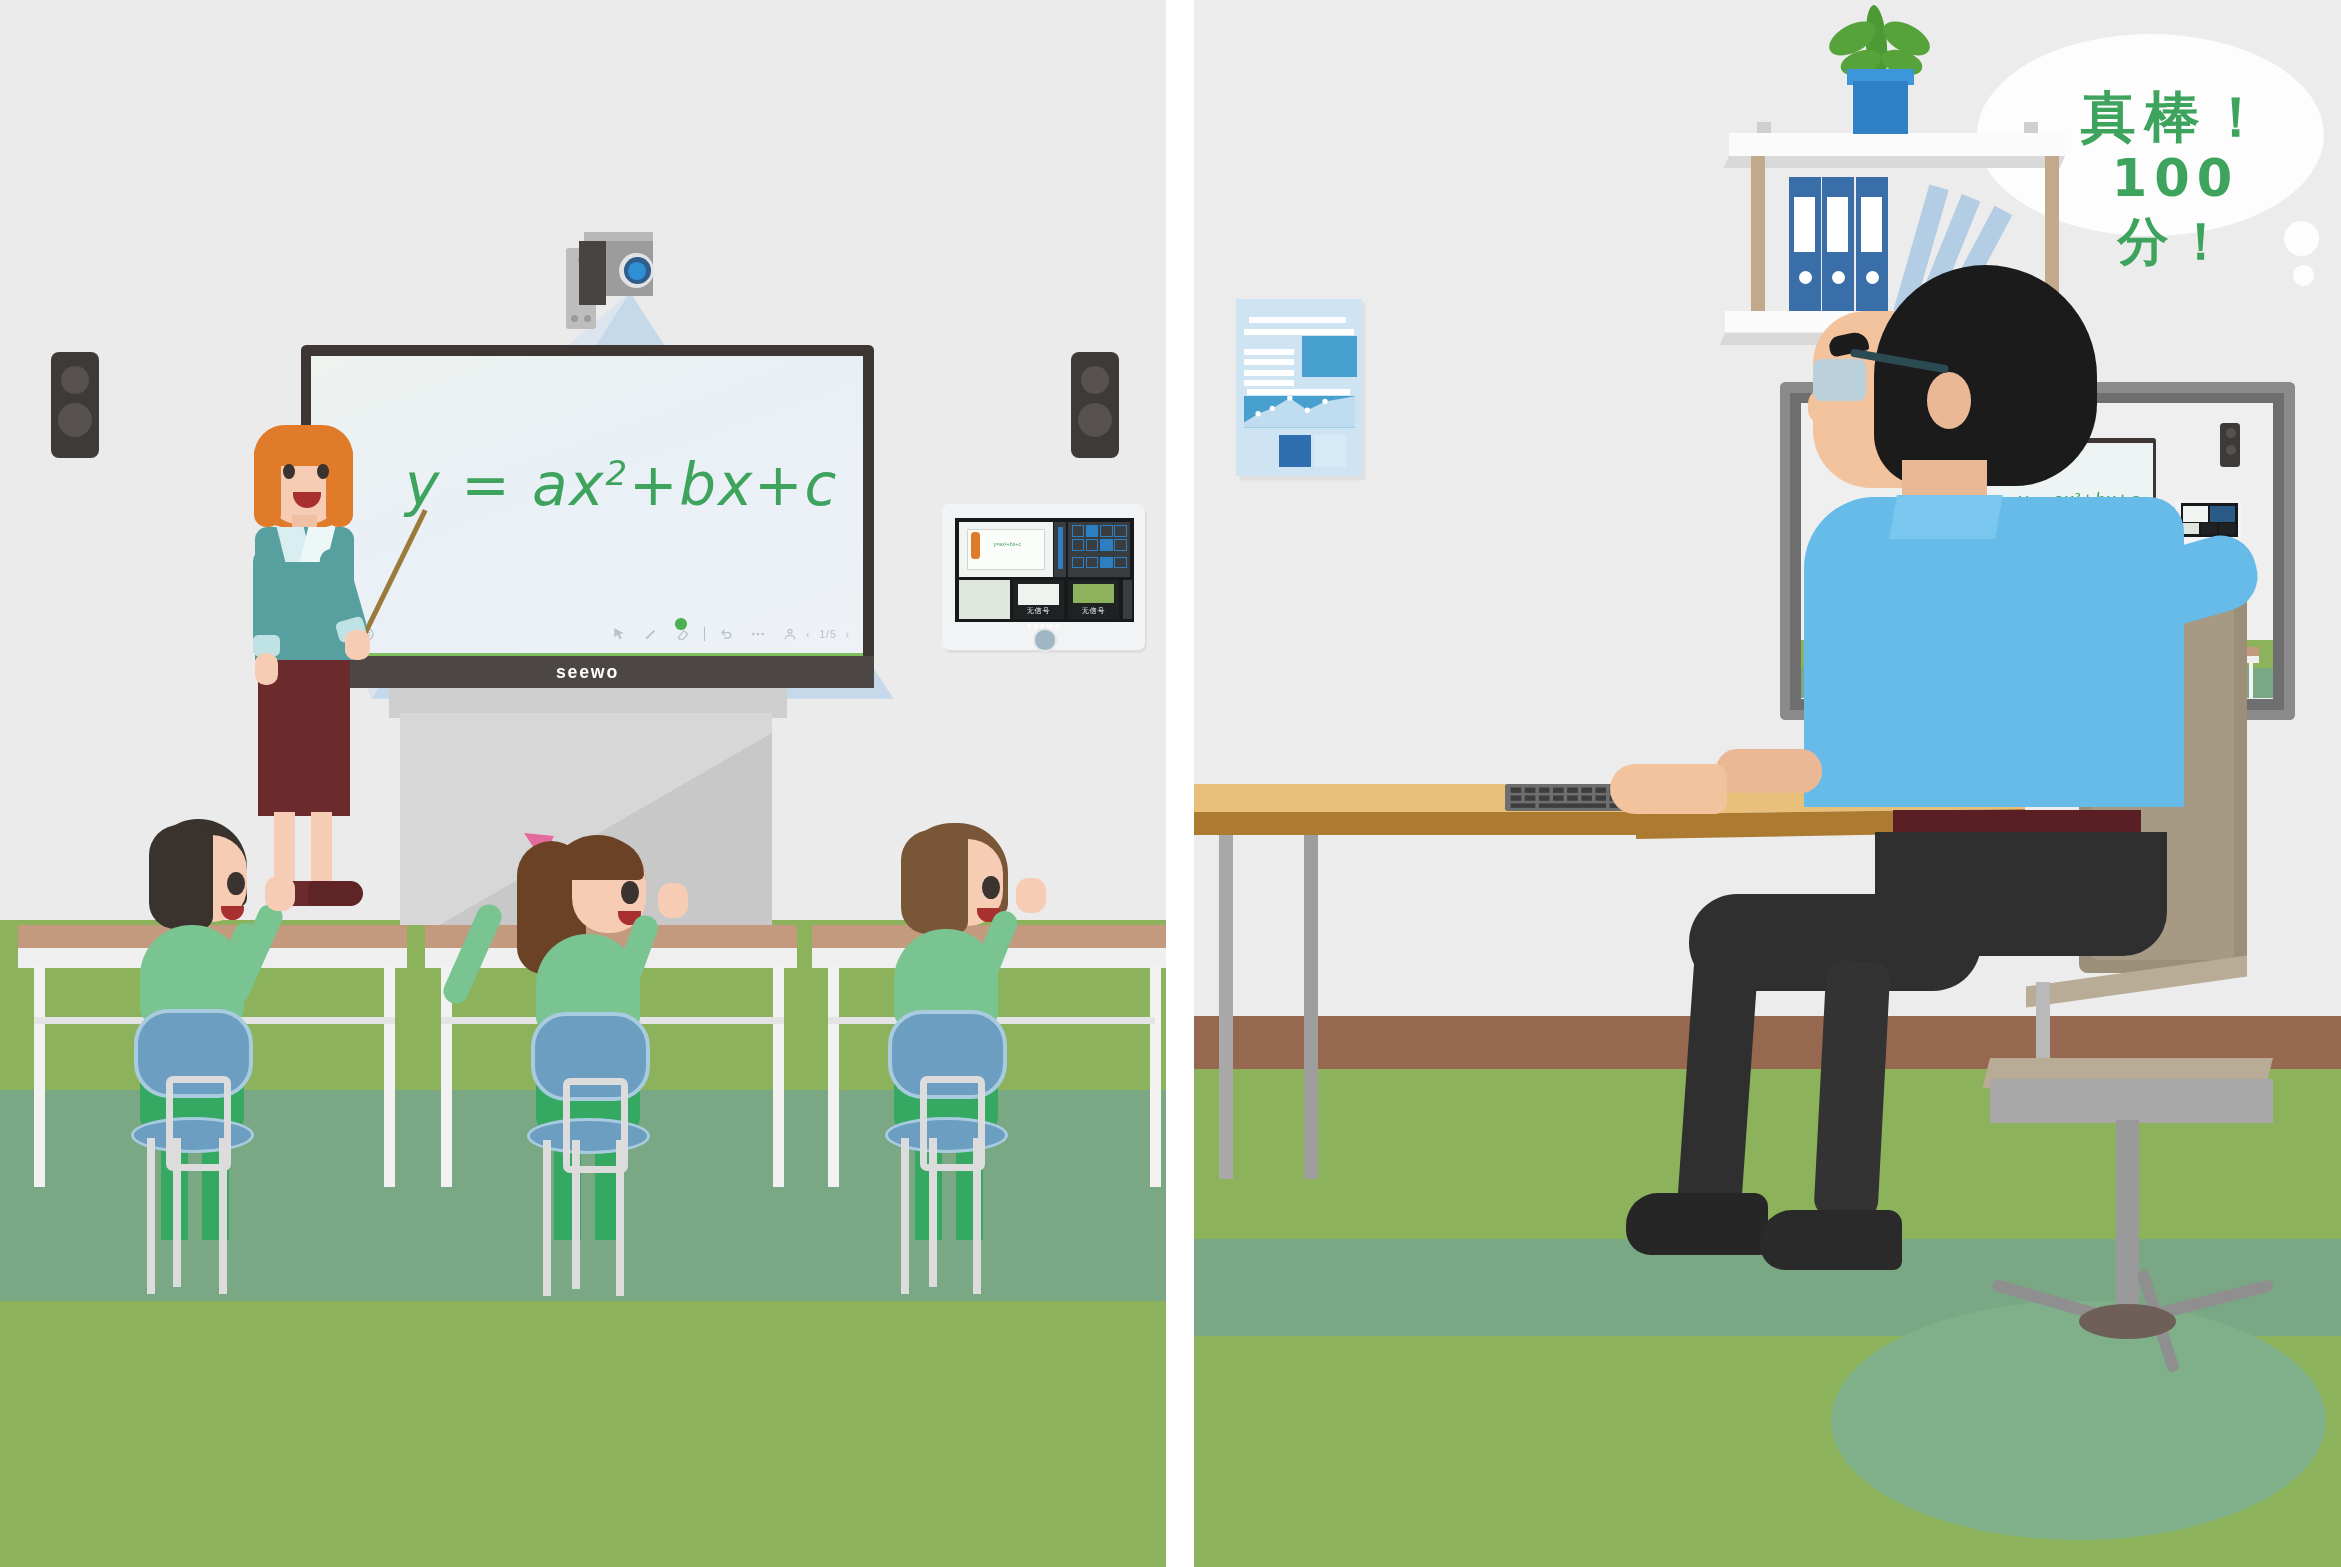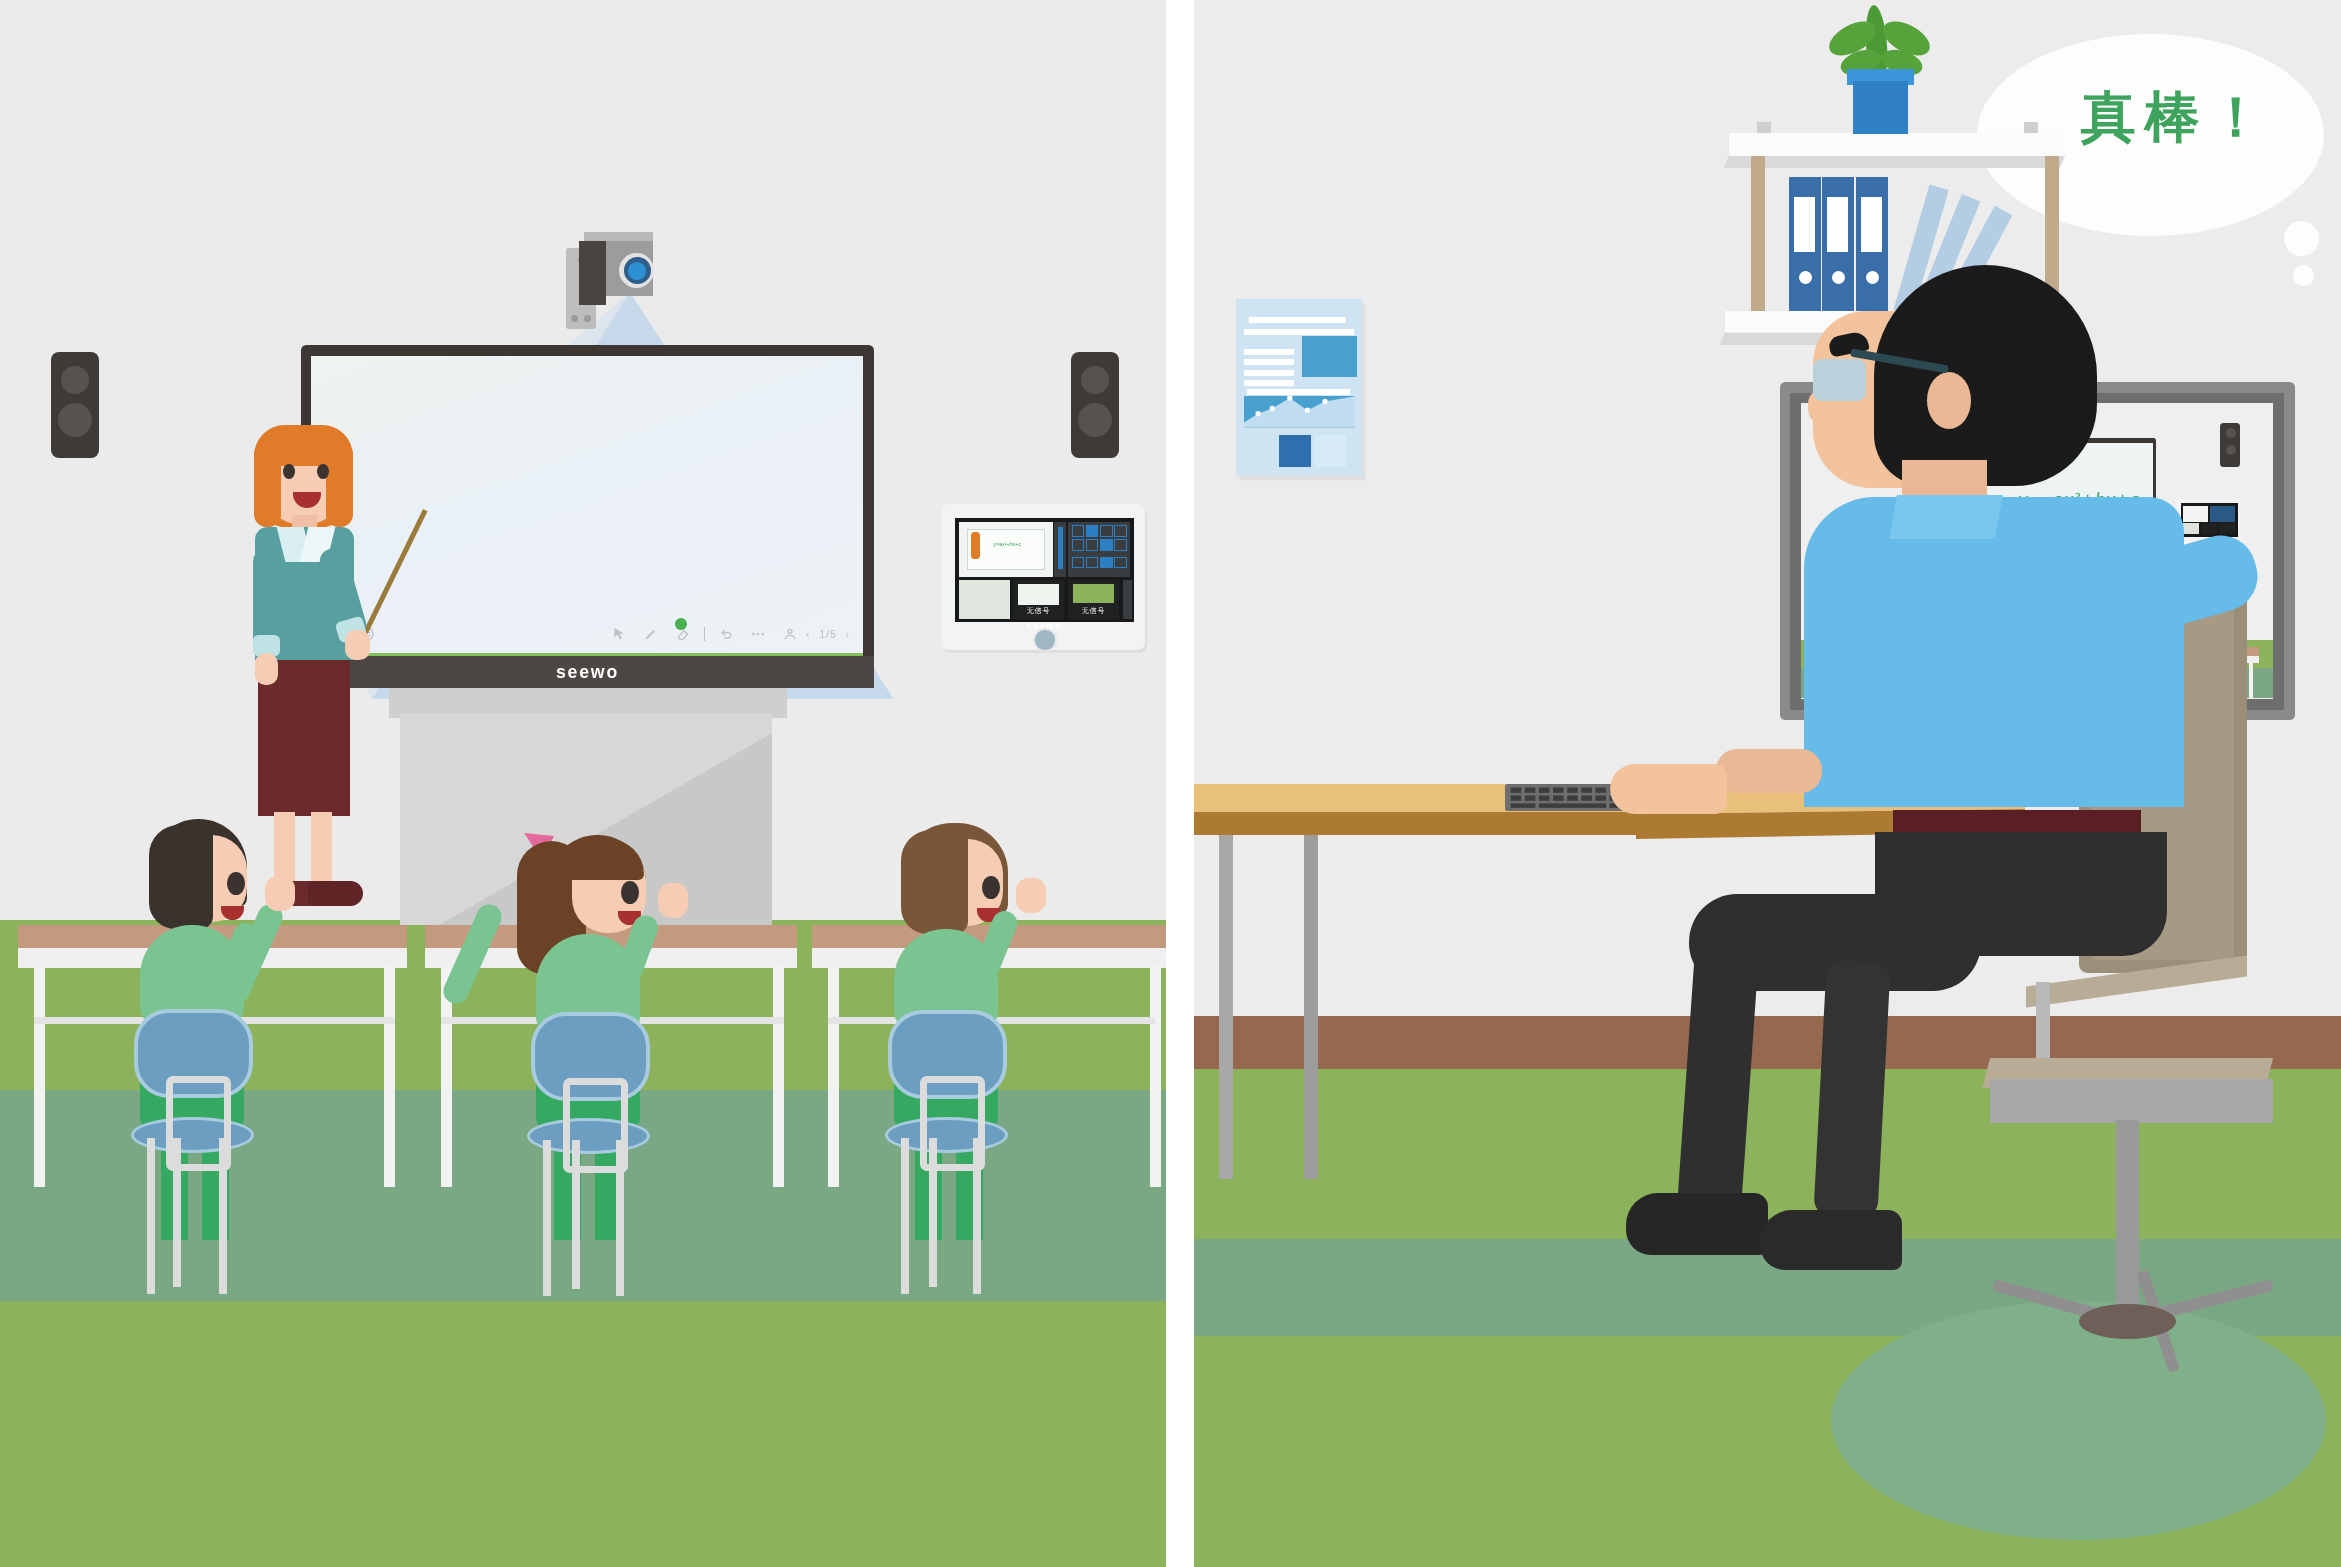--- a/index.html
+++ b/index.html
@@ -242,20 +242,23 @@
     <div class="rect" id="cam-top"></div>
     <div class="rect" id="cam-body"></div>
     <div class="rect" id="cam-front"></div>
     <div class="circ" id="cam-lens-o"></div>
     <div class="circ" id="cam-lens-m"></div>
     <div class="circ" id="cam-lens-i"></div>
 
     <div class="rect" id="board-frame"></div>
     <div class="rect" id="board-inner"></div>
 
+    <div class="abs" id="equation">
+      <span>y = ax</span><sup>2</sup><span>+bx+c</span>
+    </div>
 
     <div class="abs" id="board-toolbar">
       <svg class="tb-ico" viewBox="0 0 24 24">
           <rect x="2" y="4" width="20" height="16" rx="3" fill="none" stroke="#7b8287" stroke-width="2"></rect>
           <path d="M14 8l-4 4 4 4" fill="none" stroke="#7b8287" stroke-width="2"></path>
         </svg>
       <svg class="tb-ico" viewBox="0 0 24 24">
           <circle cx="12" cy="12" r="9" fill="none" stroke="#7b8287" stroke-width="2"></circle>
           <path d="M7 10h10M7 14h10" stroke="#7b8287" stroke-width="2"></path>
         </svg>
@@ -457,20 +460,21 @@
 
   <div class="panel" id="panel-right">
     <div class="rect" id="rp-wall"></div>
     <div class="rect" id="rp-base"></div>
     <div class="rect" id="rp-floor"></div>
     <div class="rect" id="rp-floorshade"></div>
     <div class="rect" id="rp-rug"></div>
 
     <div class="rect" id="bub"></div>
     <div class="abs" id="bub-l1">真棒！</div>
+    <div class="abs" id="bub-l2">100分！</div>
     <div class="bub-dot" style="left:1090px;top:221px;width:35px;height:35px"></div>
     <div class="bub-dot" style="left:1099px;top:265px;width:21px;height:21px"></div>
 
     <div class="rect" id="poster"></div>
     <div class="pl abs" style="left:55px;top:317px;width:97px"></div>
     <div class="pl abs" style="left:50px;top:329px;width:110px"></div>
     <div class="pl abs" style="left:50px;top:349px;width:50px"></div>
     <div class="pl abs" style="left:50px;top:359px;width:50px"></div>
     <div class="pl abs" style="left:50px;top:370px;width:50px"></div>
     <div class="pl abs" style="left:50px;top:380px;width:50px"></div>

